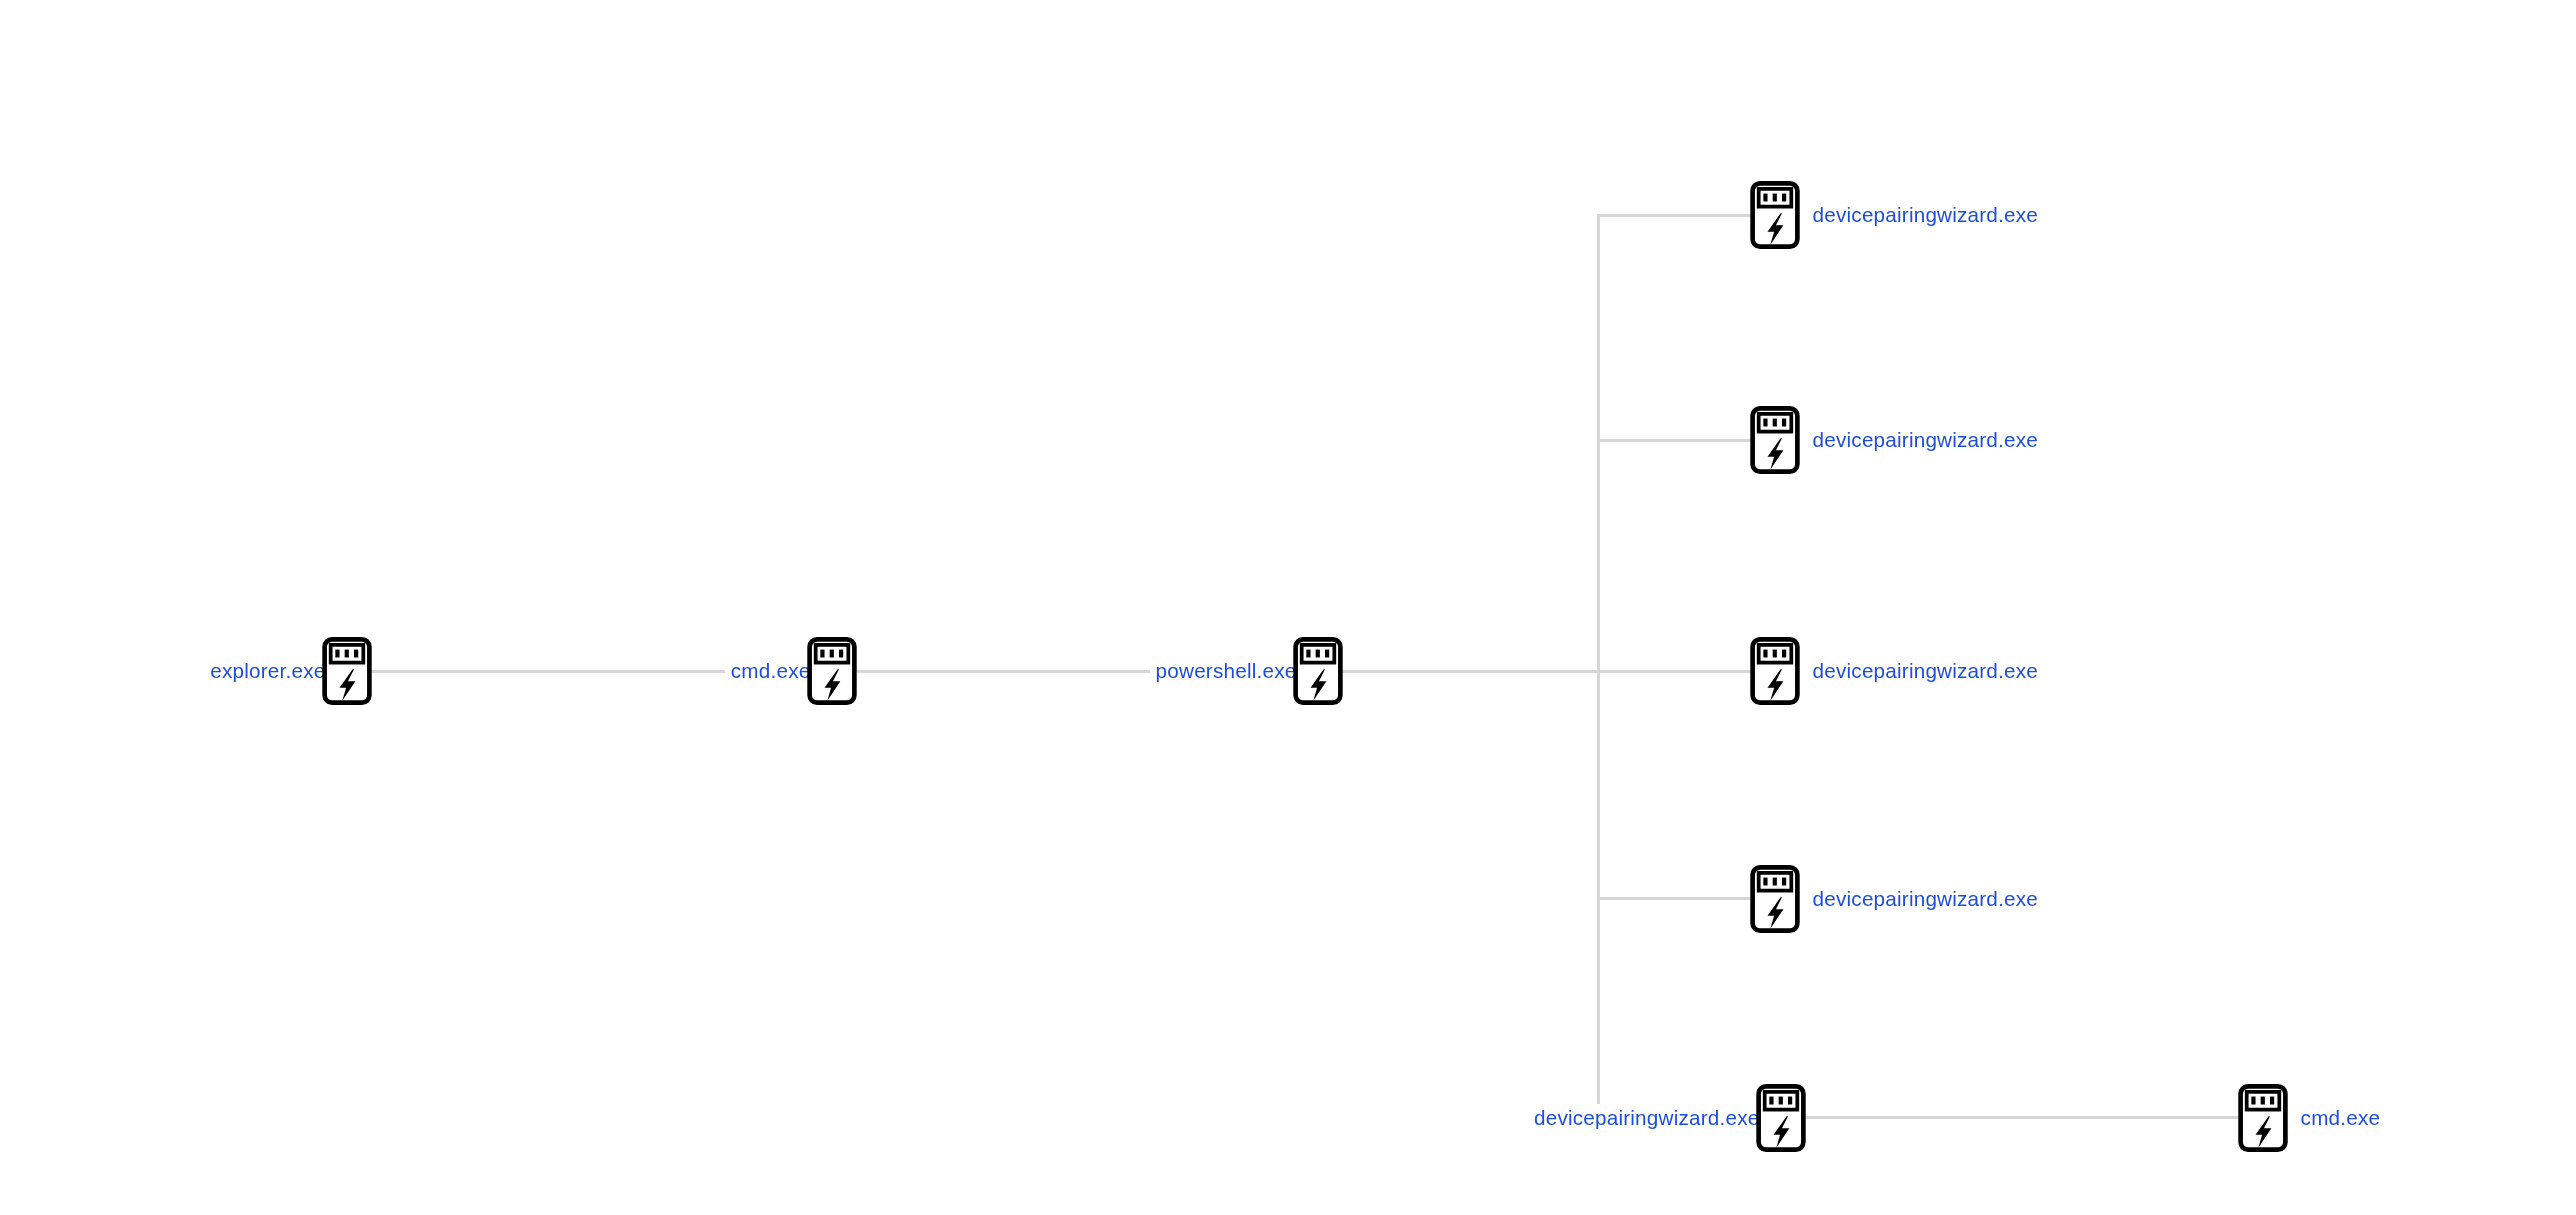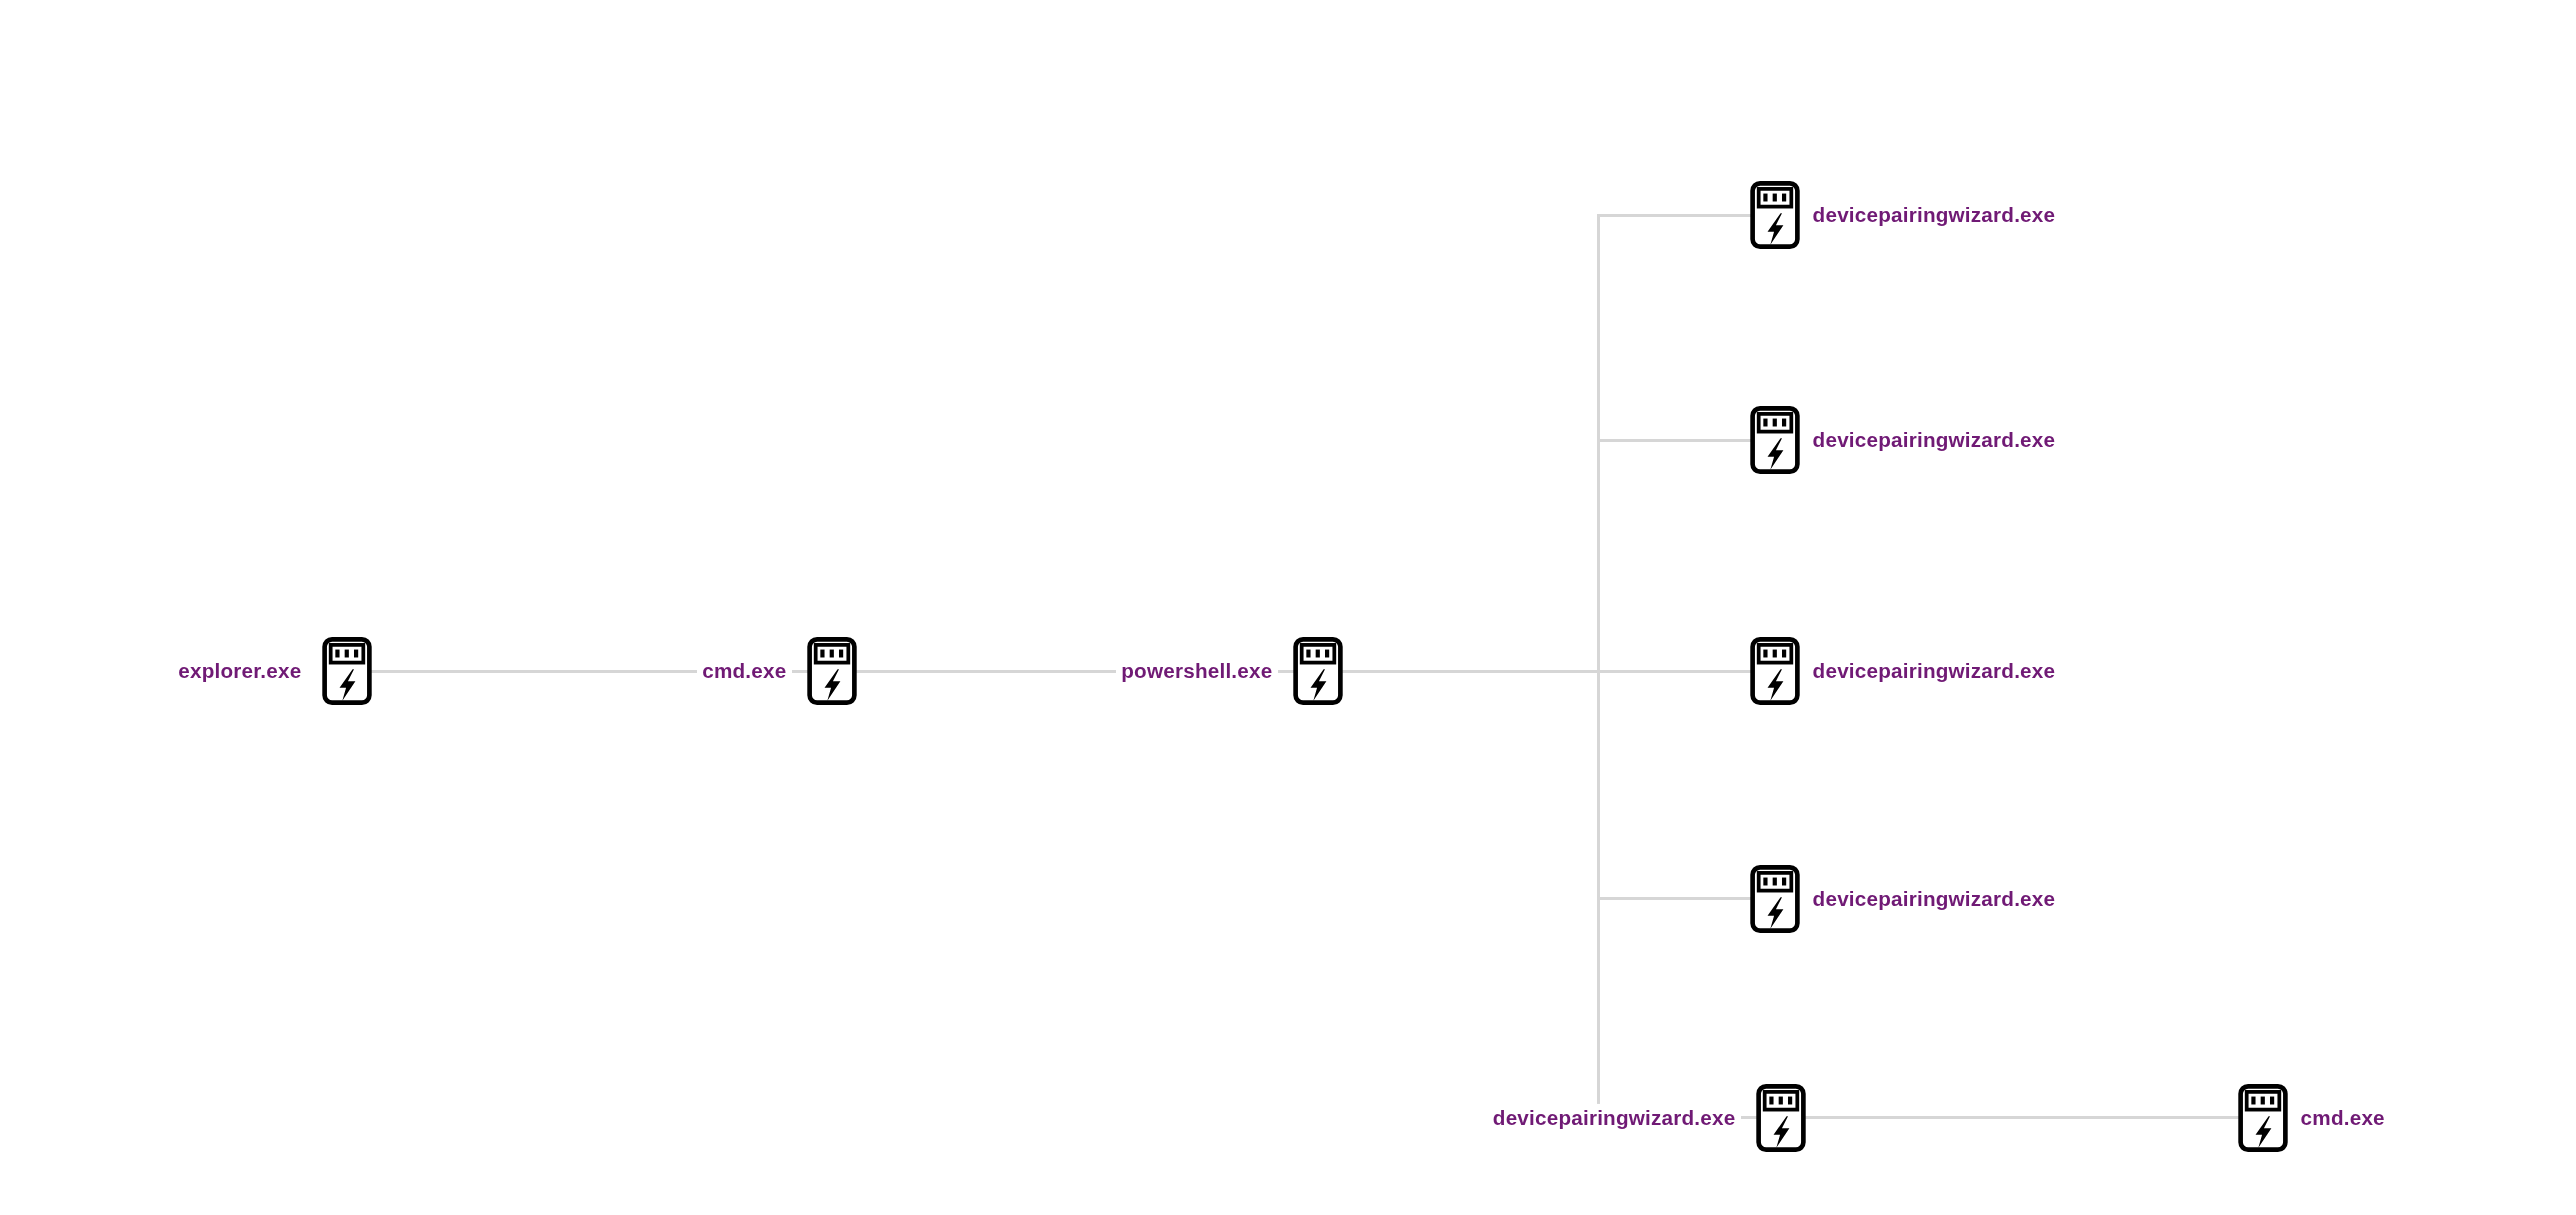--- a/index.html
+++ b/index.html
@@ -42,30 +42,29 @@
     z-index: 3;
     display: block;
   }
   .node .icon svg { display: block; }
   .node .label {
     position: absolute;
     top: 0;
     transform: translateY(-50%);
     white-space: nowrap;
     background: #ffffff;
-    color: #701a75;
+    color: #1d4ed8;
     font-size: 20.7px;
     letter-spacing: 0.2px;
     line-height: 24.4px;
     padding: 1.9px 5.6px;
     z-index: 2;
-    font-weight: bold;
   }
   .node.label-right .label { left: 32px; }
-  .node.label-left  .label { right: 40px; }
+  .node.label-left  .label { right: 16px; }
 </style>
 </head>
 <body>
 
 <div class="canvas">
 
   <div class="edge h" style="left:347px; top:670px; width:1427px;"></div>
   <div class="edge v" style="left:1597px; top:214px; height:904px;"></div>
   <div class="edge h" style="left:1598px; top:214px; width:177px;"></div>
   <div class="edge h" style="left:1598px; top:439px; width:177px;"></div>

